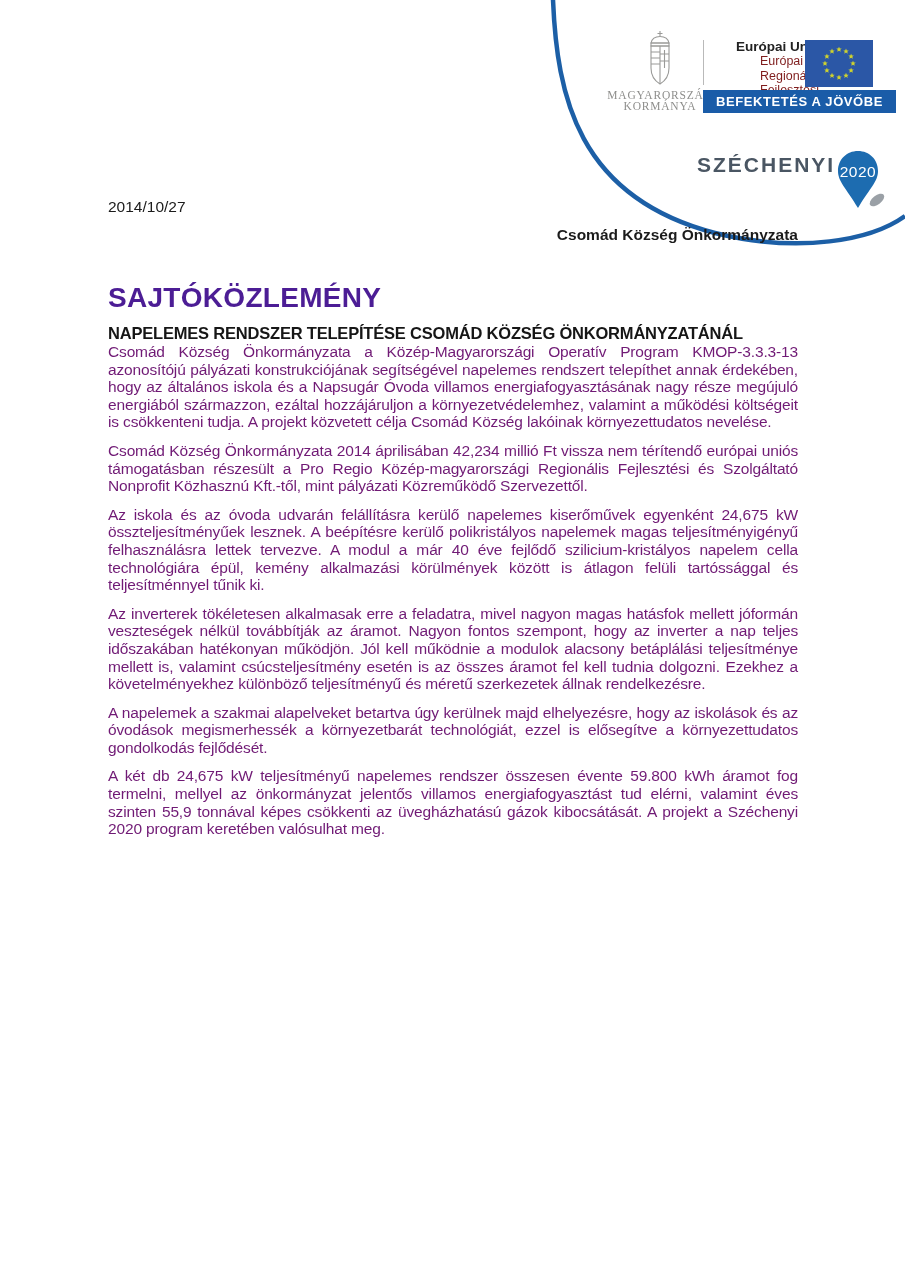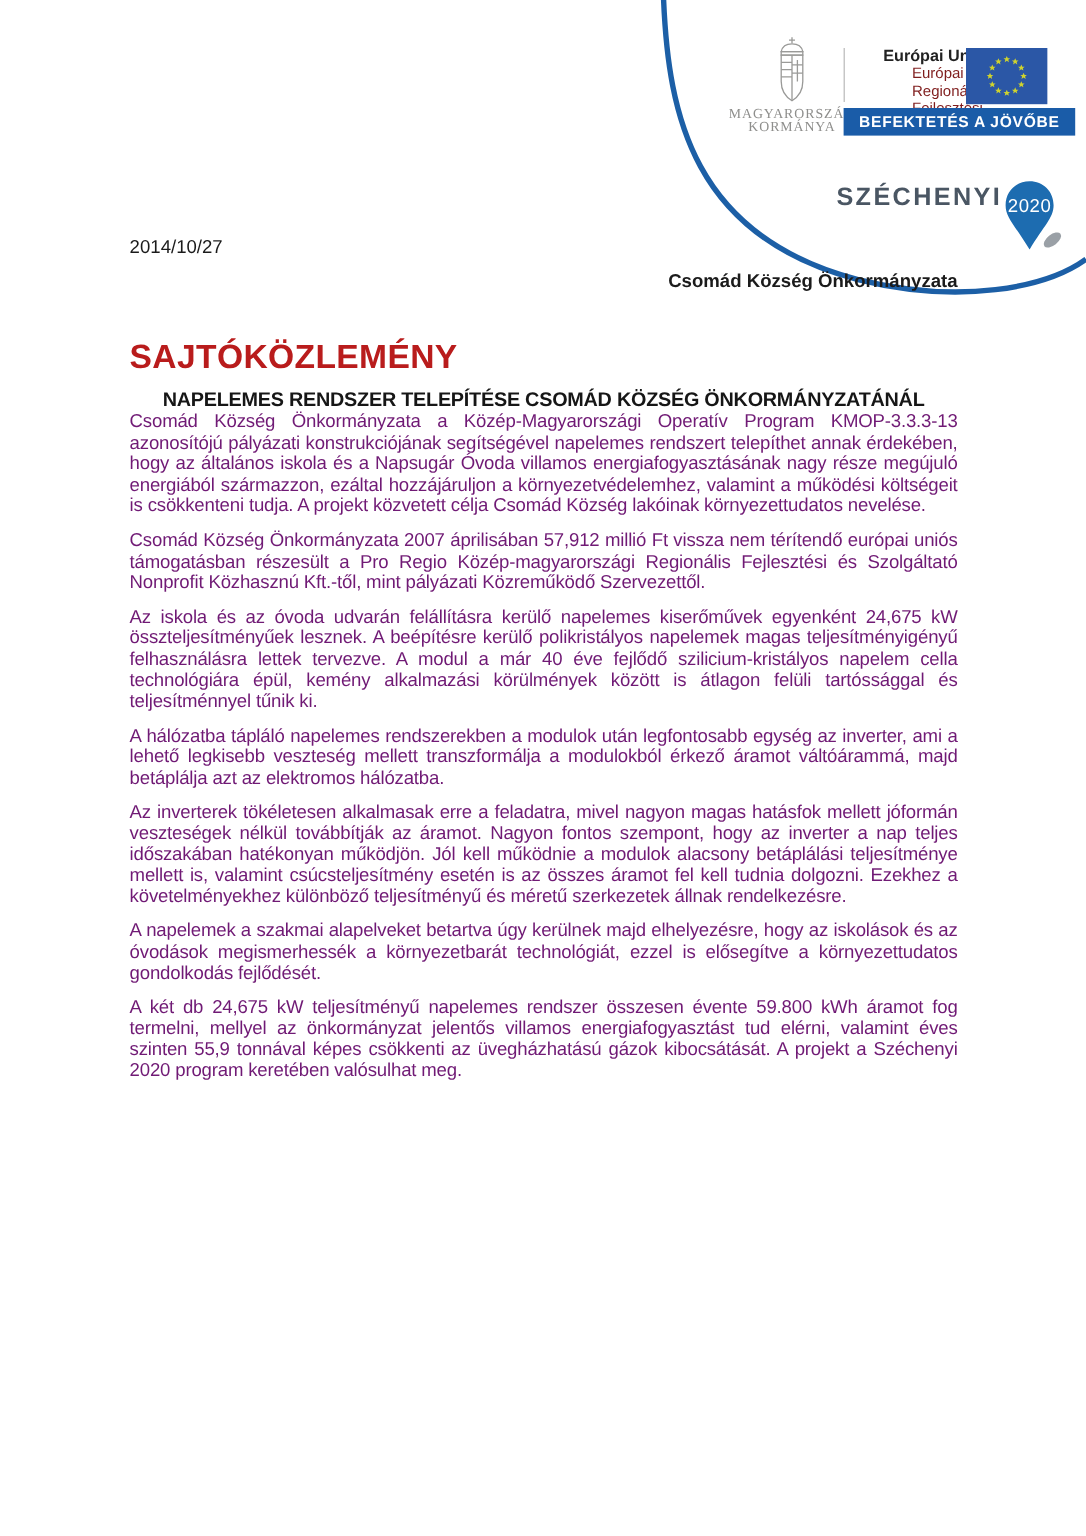--- a/index.html
+++ b/index.html
@@ -35,26 +35,26 @@
     font-size:21px; font-weight:bold; color:#4a5663; letter-spacing:2px;
     line-height:26px; margin-top:2px;
   }
   .sz-pin { margin-left:2px; }
 
   
   .content { position:absolute; left:108px; top:198px; width:690px; }
   .doc-date { font-size:15.5px; line-height:18px; }
   .doc-org  { font-size:15.5px; line-height:18px; font-weight:bold; margin-top:10px;text-align:right; }
   .doc-title {
-    margin-top:37px; font-size:28px; font-weight:bold; color:#b91c1c;
+    margin-top:37px; font-size:28px; font-weight:bold; color:#4c1d95;
     letter-spacing:0.3px; line-height:33px;
   }
   .doc-subtitle {
     margin-top:10px; font-size:16.5px; font-weight:bold; letter-spacing:-0.2px;
-    line-height:19px; color:#161616;text-align:center;
+    line-height:19px; color:#161616;
   }
   .doc-lead {
     margin-top:15px; margin-bottom:39px; font-size:15.5px; font-weight:bold;
     line-height:18.5px; text-align:justify; color:#161616;
   }
   .body-par {
     margin:0 0 11px 0; font-size:15.5px; line-height:17.6px;
     text-align:justify; letter-spacing:-0.15px; color:#701a75;
   }
 </style>
@@ -123,21 +123,20 @@
   </div>
 
   <div class="content">
     <div class="doc-date">2014/10/27</div>
     <div class="doc-org">Csomád Község Önkormányzata</div>
 
     <div class="doc-title">SAJTÓKÖZLEMÉNY</div>
     <div class="doc-subtitle">NAPELEMES RENDSZER TELEPÍTÉSE CSOMÁD KÖZSÉG ÖNKORMÁNYZATÁNÁL</div>
 
     <p class="body-par">Csomád Község Önkormányzata a Közép-Magyarországi Operatív Program KMOP-3.3.3-13 azonosítójú pályázati konstrukciójának segítségével napelemes rendszert telepíthet annak érdekében, hogy az általános iskola és a Napsugár Óvoda villamos energiafogyasztásának nagy része megújuló energiából származzon, ezáltal hozzájáruljon a környezetvédelemhez, valamint a működési költségeit is csökkenteni tudja. A projekt közvetett célja Csomád Község lakóinak környezettudatos nevelése.</p>
-    <p class="body-par">Csomád Község Önkormányzata 2007 áprilisában 57,912 millió Ft vissza nem térítendő európai uniós támogatásban részesült a Pro Regio Közép-magyarországi Regionális Fejlesztési és Szolgáltató Nonprofit Közhasznú Kft.-től, mint pályázati Közreműködő Szervezettől.</p>
+    <p class="body-par">Csomád Község Önkormányzata 2014 áprilisában 42,234 millió Ft vissza nem térítendő európai uniós támogatásban részesült a Pro Regio Közép-magyarországi Regionális Fejlesztési és Szolgáltató Nonprofit Közhasznú Kft.-től, mint pályázati Közreműködő Szervezettől.</p>
     <p class="body-par">Az iskola és az óvoda udvarán felállításra kerülő napelemes kiserőművek egyenként 24,675 kW összteljesítményűek lesznek. A beépítésre kerülő polikristályos napelemek magas teljesítményigényű felhasználásra lettek tervezve. A modul a már 40 éve fejlődő szilicium-kristályos napelem cella technológiára épül, kemény alkalmazási körülmények között is átlagon felüli tartóssággal és teljesítménnyel tűnik ki.</p>
-    <p class="body-par">A hálózatba tápláló napelemes rendszerekben a modulok után legfontosabb egység az inverter, ami a lehető legkisebb veszteség mellett transzformálja a modulokból érkező áramot váltóárammá, majd betáplálja azt az elektromos hálózatba.</p>
     <p class="body-par">Az inverterek tökéletesen alkalmasak erre a feladatra, mivel nagyon magas hatásfok mellett jóformán veszteségek nélkül továbbítják az áramot. Nagyon fontos szempont, hogy az inverter a nap teljes időszakában hatékonyan működjön. Jól kell működnie a modulok alacsony betáplálási teljesítménye mellett is, valamint csúcsteljesítmény esetén is az összes áramot fel kell tudnia dolgozni. Ezekhez a követelményekhez különböző teljesítményű és méretű szerkezetek állnak rendelkezésre.</p>
     <p class="body-par">A napelemek a szakmai alapelveket betartva úgy kerülnek majd elhelyezésre, hogy az iskolások és az óvodások megismerhessék a környezetbarát technológiát, ezzel is elősegítve a környezettudatos gondolkodás fejlődését.</p>
     <p class="body-par">A két db 24,675 kW teljesítményű napelemes rendszer összesen évente 59.800 kWh áramot fog termelni, mellyel az önkormányzat jelentős villamos energiafogyasztást tud elérni, valamint éves szinten 55,9 tonnával képes csökkenti az üvegházhatású gázok kibocsátását. A projekt a Széchenyi 2020 program keretében valósulhat meg.</p>
   </div>
 
 </div>
 
 </body></html>

